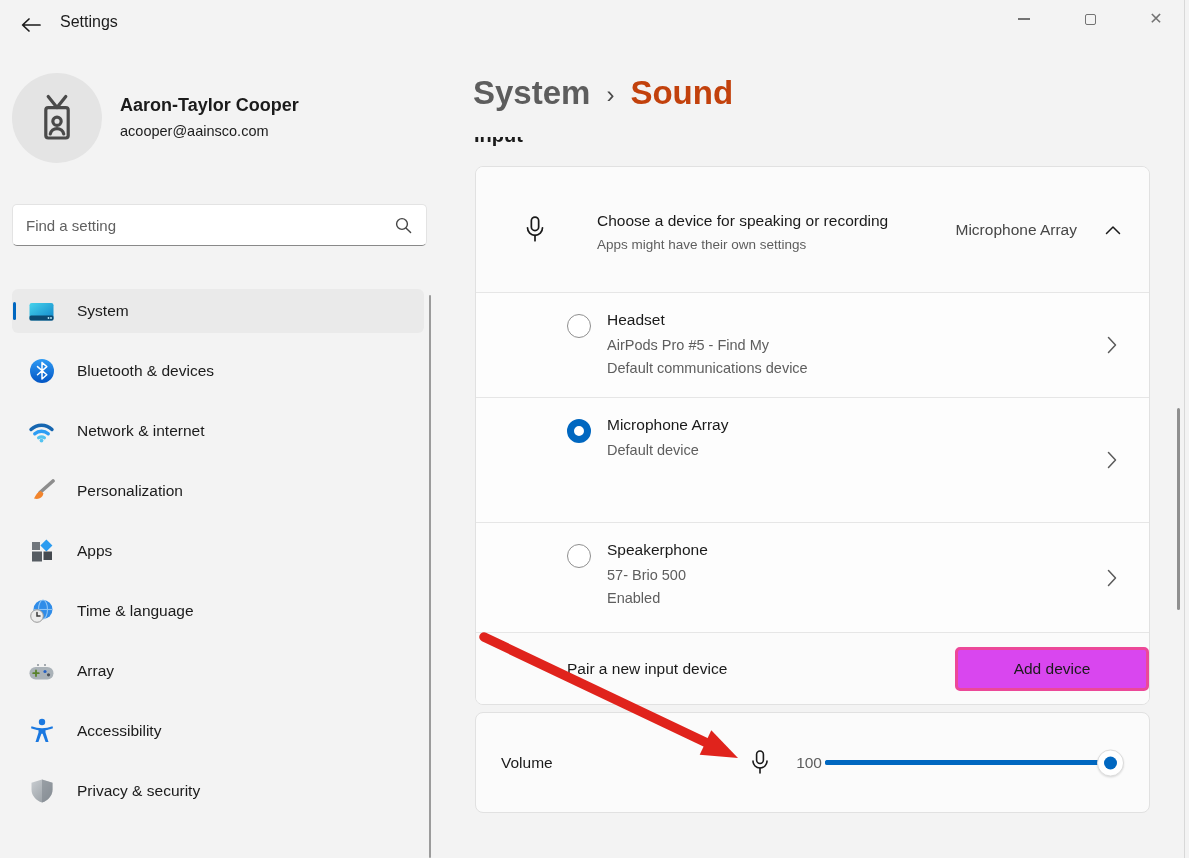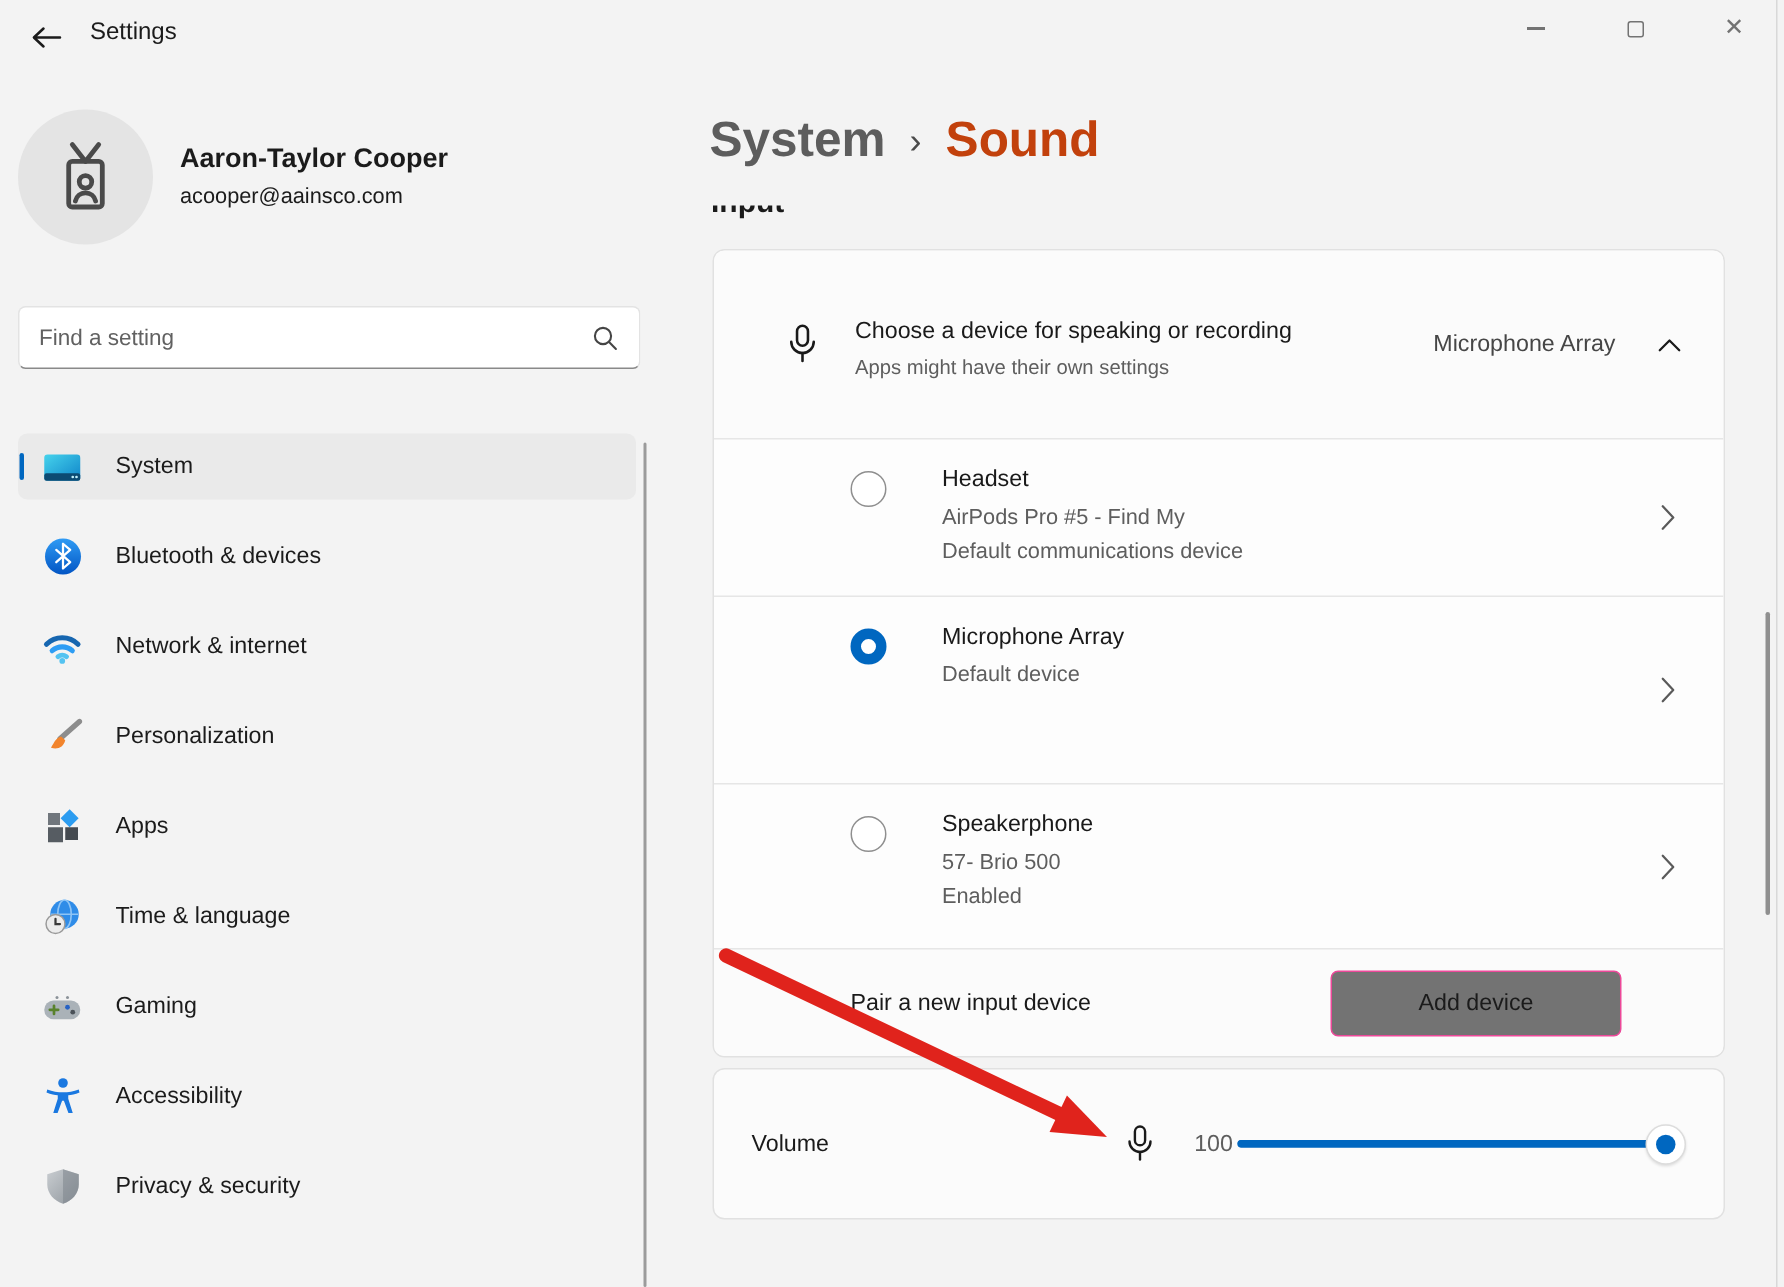--- a/index.html
+++ b/index.html
@@ -39,44 +39,44 @@
   
   .page-header { position:absolute; left:473px; top:74px; display:flex; align-items:center; gap:16px; }
   .crumb-parent { font-size:33px; font-weight:600; color:#5d5d5d; cursor:pointer; }
   .crumb-sep { font-size:24px; color:#4a4a4a; padding-top:4px; }
   .crumb-current { font-size:33px; font-weight:700; color:#c2410c; }
   .section-heading-clip { position:absolute; left:474px; top:137px; height:15px; overflow:hidden; }
   .section-heading-clip span { display:block; margin-top:-13px; font-size:20px; font-weight:600; color:#1a1a1a; }
 
   
   .group { position:absolute; left:475px; top:166px; width:675px; border:1px solid #e1e1e1; border-radius:8px; background:#fbfbfb; overflow:hidden; }
-  .group > div + div { border-top:1px solid #e6e6e6;gap:21px; }
+  .group > div + div { border-top:1px solid #e6e6e6; }
 
   .expander-header { height:125px; display:flex; align-items:center; background:#fbfbfb; cursor:pointer; }
   .expander-icon { width:70px; margin-left:24px; display:flex; justify-content:center; flex:none; }
-  .expander-titles { flex:1; min-width:0; }
+  .expander-titles { flex:1; min-width:0;margin-left:27px; }
   .expander-title { font-size:15.5px; color:#1a1a1a; max-width:300px; line-height:1.75; }
   .expander-subtitle { font-size:13.5px; color:#5e5e5e; margin-top:3px; }
   .expander-value { font-size:15.5px; color:#464646; margin-right:28px; white-space:nowrap; }
   .expander-chevron { margin-right:28px; display:flex; }
 
   .device-row { position:relative; display:flex; background:#fdfdfd; cursor:pointer; }
   .row-headset { height:105px; }
   .row-micarray { height:125px; }
   .row-speaker { height:110px; }
   .radio { width:24px; height:24px; border-radius:50%; background:#fff; border:1px solid #8f8f8f; margin:21px 16px 0 91px; flex:none; }
   .radio.selected { border:7px solid #0067c0; }
   .device-texts { padding-top:13px; }
   .device-name { font-size:15.5px; color:#1a1a1a; line-height:1.8; }
   .device-sub { font-size:14.5px; color:#5e5e5e; line-height:1.6; max-width:380px; }
   .row-chevron { position:absolute; right:32px; top:50%; transform:translateY(-50%); display:flex; cursor:pointer; }
 
   .pair-row { height:72px; display:flex; align-items:center; background:#fbfbfb; }
   .pair-label { margin-left:91px; font-size:15.5px; color:#1a1a1a; flex:1; }
-  .add-device-btn { width:194px; height:44px; margin-right:68px; background:#737373; border:1px solid #ec4899; border-radius:5px; font-family:inherit; font-size:15.5px; color:#1b1b1b; cursor:pointer; }
+  .add-device-btn { width:194px; height:44px; background:#d946ef; border:3px solid #ec4899; border-radius:5px; font-family:inherit; font-size:15.5px; color:#1b1b1b; cursor:pointer; }
 
   .volume-card { position:absolute; left:475px; top:712px; width:675px; height:101px; border:1px solid #e1e1e1; border-radius:8px; background:#fbfbfb; display:flex; align-items:center; }
   .volume-label { margin-left:25px; font-size:15.5px; color:#1a1a1a; flex:1; }
   .volume-mic { display:flex; margin-right:20px; }
   .volume-value { font-size:15.5px; color:#5e5e5e; margin-right:3px; width:30px; text-align:right; }
   .slider { position:relative; width:298px; height:28px; margin-right:26px; display:flex; align-items:center; cursor:pointer; }
   .slider-track { position:relative; width:100%; height:5px; border-radius:3px; background:#0067c0; overflow:visible; }
   .slider-fill { position:absolute; left:0; top:0; height:5px; border-radius:3px; background:#0067c0; }
   .slider-thumb { position:absolute; right:-1px; top:50%; transform:translateY(-50%); width:27px; height:27px; border-radius:50%; background:#ffffff; border:1px solid #dcdcdc; box-shadow:0 1px 2px rgba(0,0,0,.12); display:flex; align-items:center; justify-content:center; cursor:grab; }
   .slider-thumb::after { content:""; width:13px; height:13px; border-radius:50%; background:#0067c0; }
@@ -226,21 +226,21 @@
       <span class="nav-icon">
         <svg width="27" height="27" viewBox="0 0 27 27">
           <circle cx="10" cy="7" r="1" fill="#8b9298"></circle>
             <circle cx="17" cy="7" r="1" fill="#8b9298"></circle>
           <rect x="1.5" y="9" width="24" height="12.5" rx="6.2" fill="#aab2b8"></rect>
           <path d="M8 12.5 V18 M5.2 15.2 H10.8" stroke="#59822c" stroke-width="1.8" stroke-linecap="round"></path>
           <circle cx="17" cy="13.5" r="1.6" fill="#2762c4"></circle>
           <circle cx="20.5" cy="16.8" r="1.6" fill="#4a5158"></circle>
         </svg>
       </span>
-      <span class="nav-label">Gaming</span>
+      <span class="nav-label">Array</span>
     </div>
 
     <div class="nav-item">
       <span class="nav-icon">
         <svg width="26" height="26" viewBox="0 0 26 26" fill="#1a78e0">
           <circle cx="13" cy="4" r="3.2"></circle>
           <path d="M2.5 8.3 C6 9.6 9.5 10.2 13 10.2 C16.5 10.2 20 9.6 23.5 8.3 L24 10.3 C21 11.5 18.5 12 16.5 12.2 L16.5 14.5 L19.5 24 L16.6 24 L13.6 15.8 L12.4 15.8 L9.4 24 L6.5 24 L9.5 14.5 L9.5 12.2 C7.5 12 5 11.5 2 10.3 Z"></path>
         </svg>
       </span>
       <span class="nav-label">Accessibility</span>

